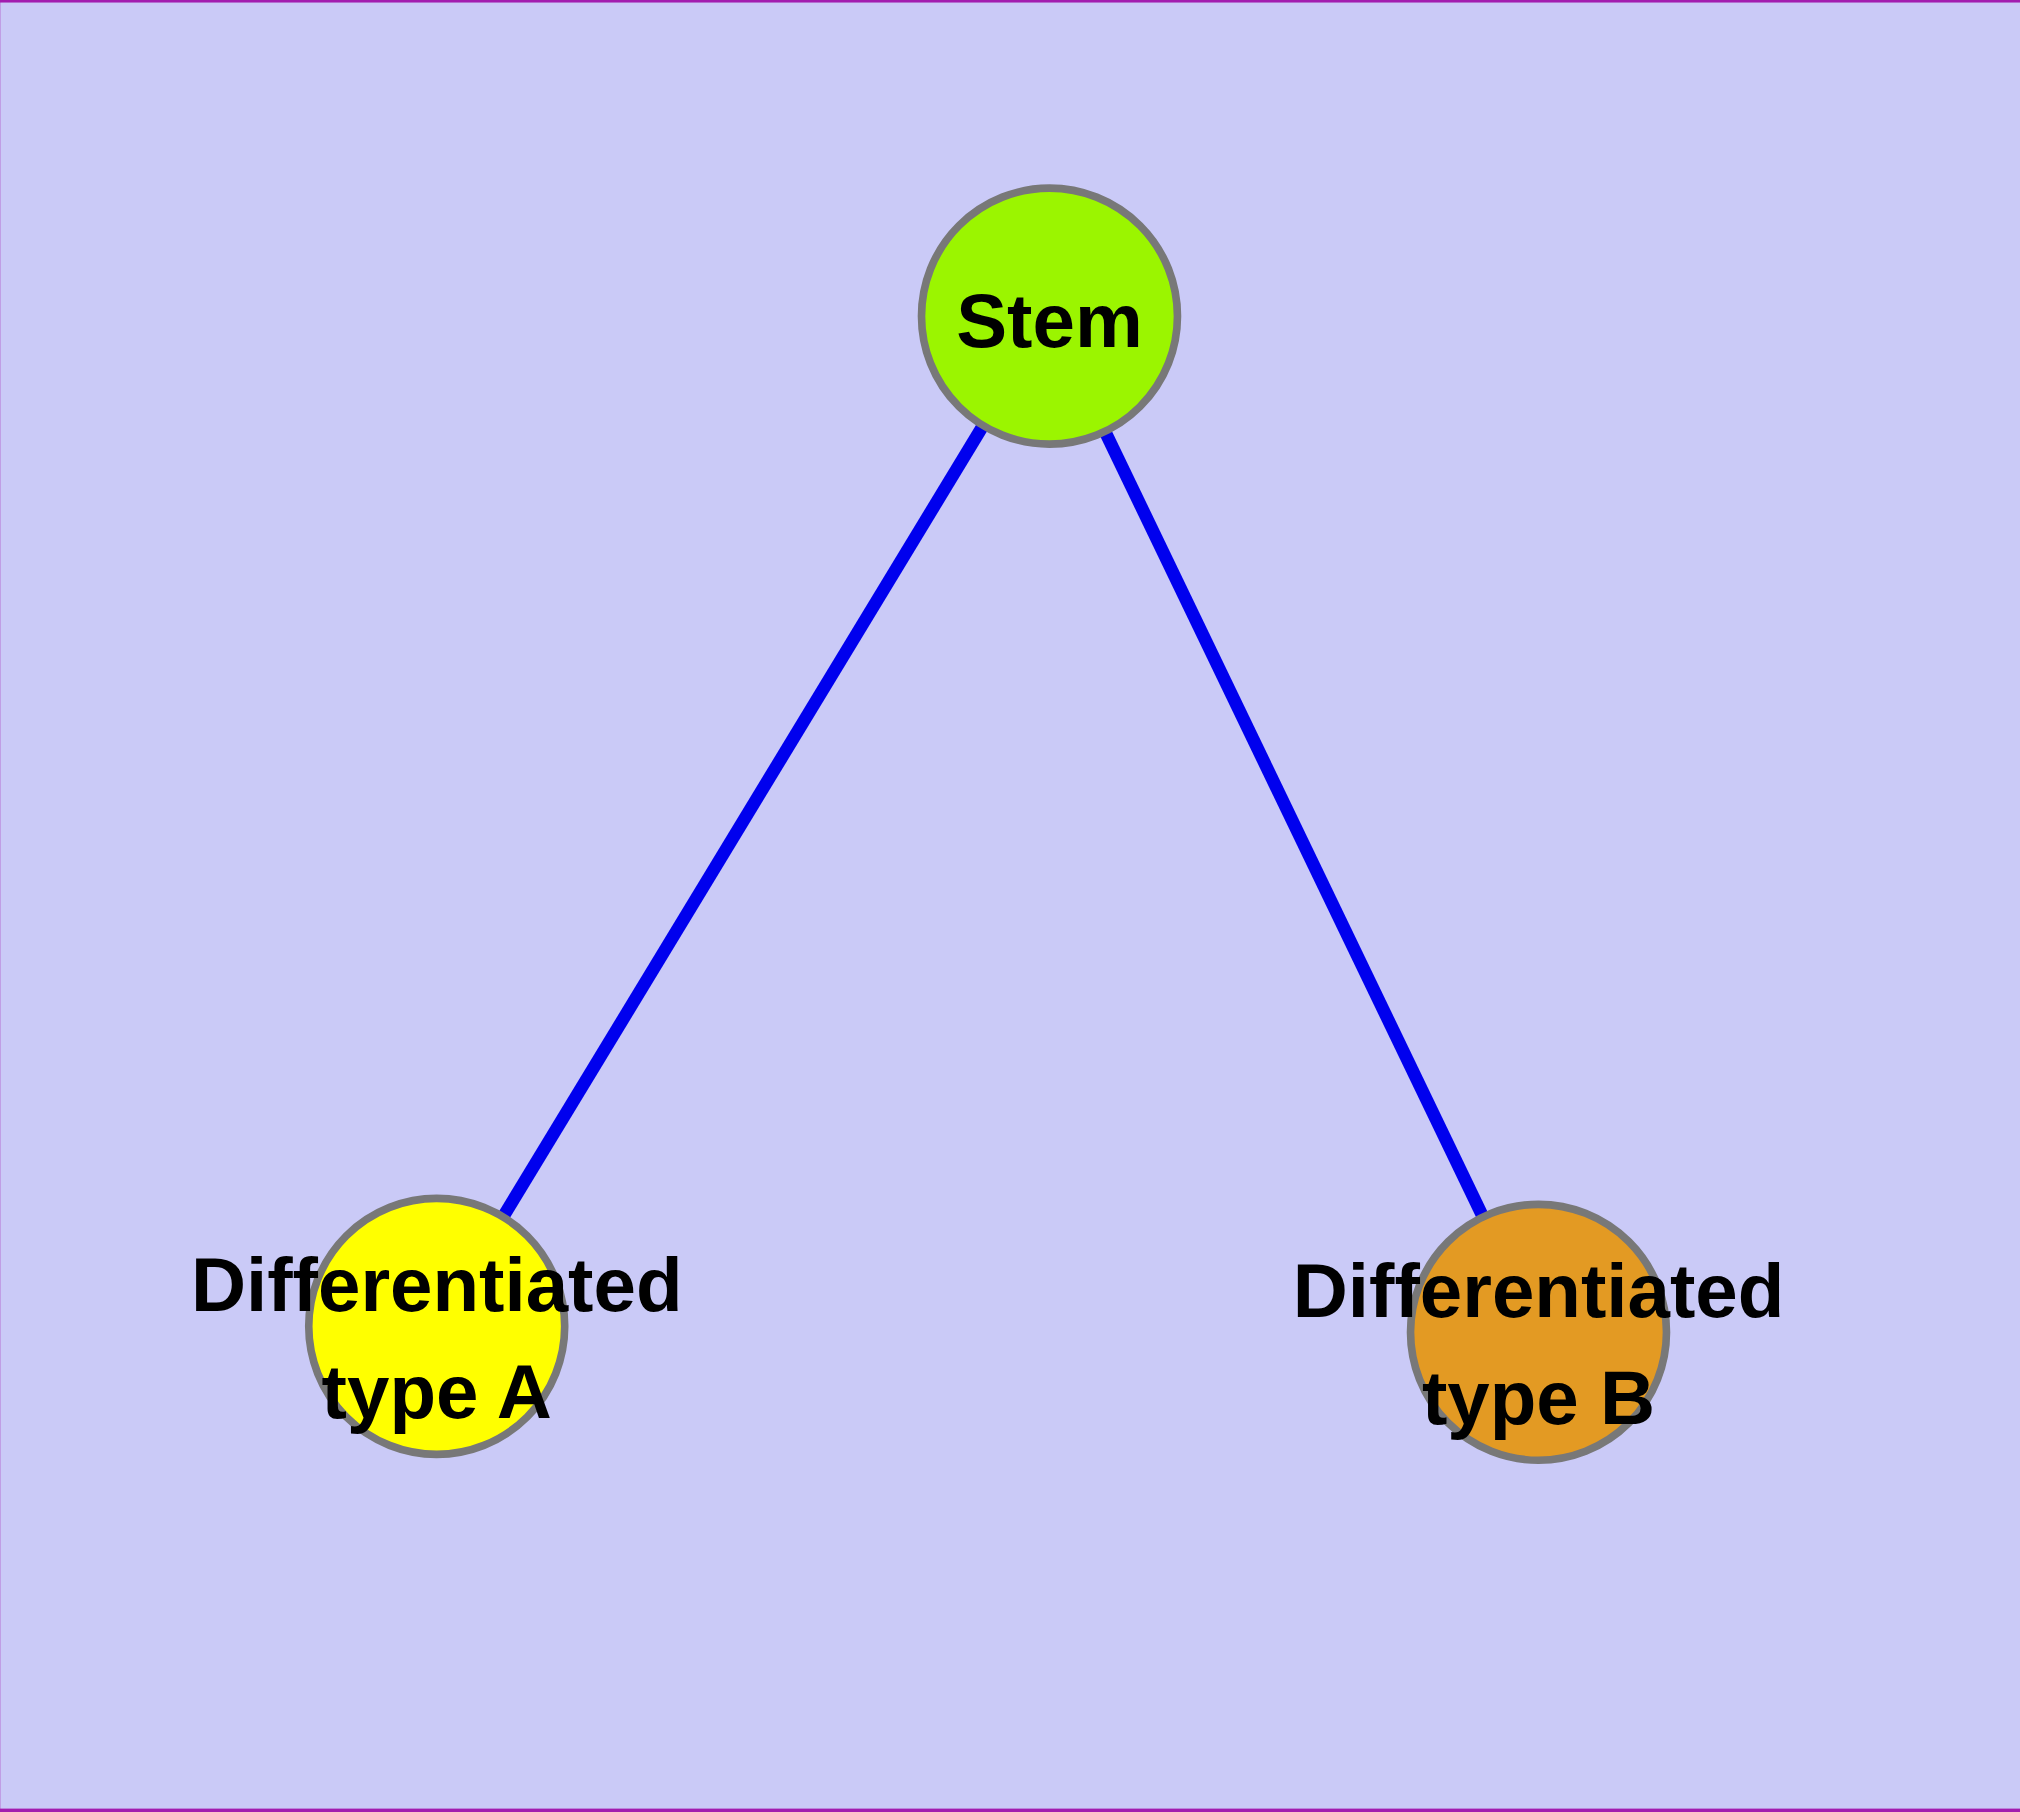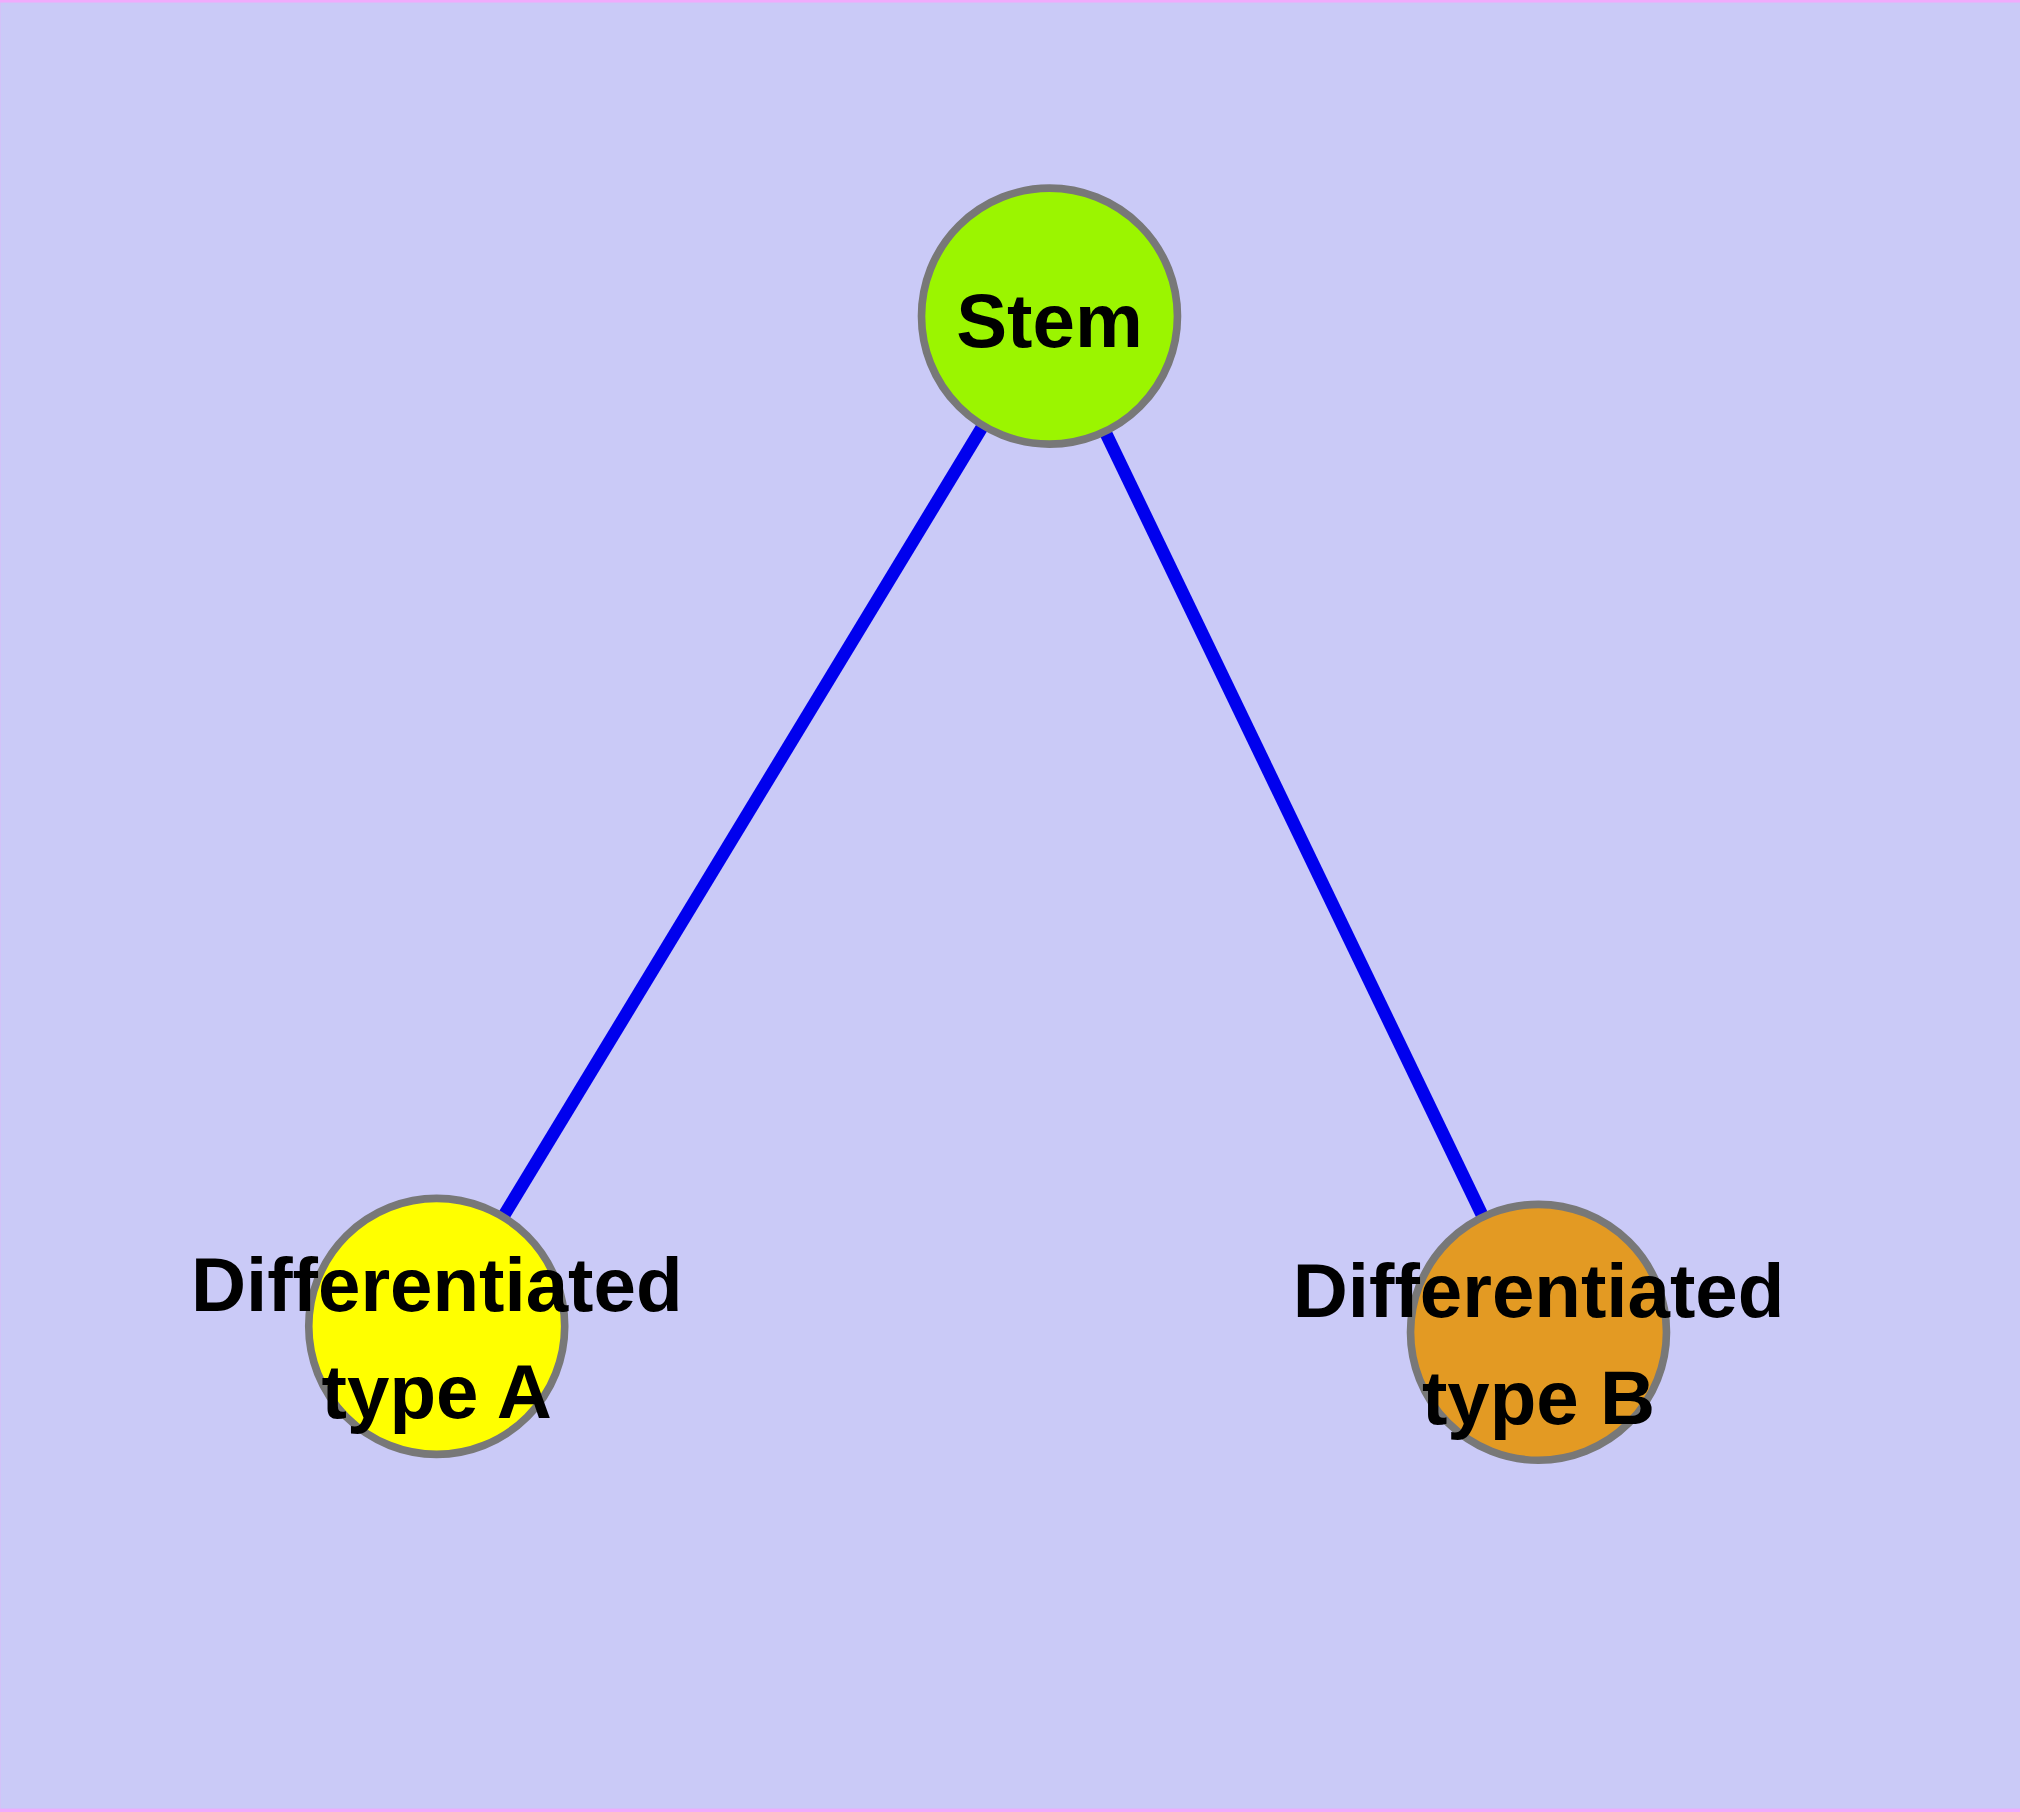--- a/index.html
+++ b/index.html
@@ -4,21 +4,21 @@
 <style>
   html, body {
     margin: 0;
     padding: 0;
     background: #ffffff;
   }
   .stage {
     position: relative;
     width: 2021px;
     height: 1812px;
-    background: #f0abfc;
+    background: #a21caf;
     overflow: hidden;
   }
   svg {
     display: block;
   }
   .edge {
     stroke-width: 15px;
     fill: none;
     stroke-linecap: butt;
   }

